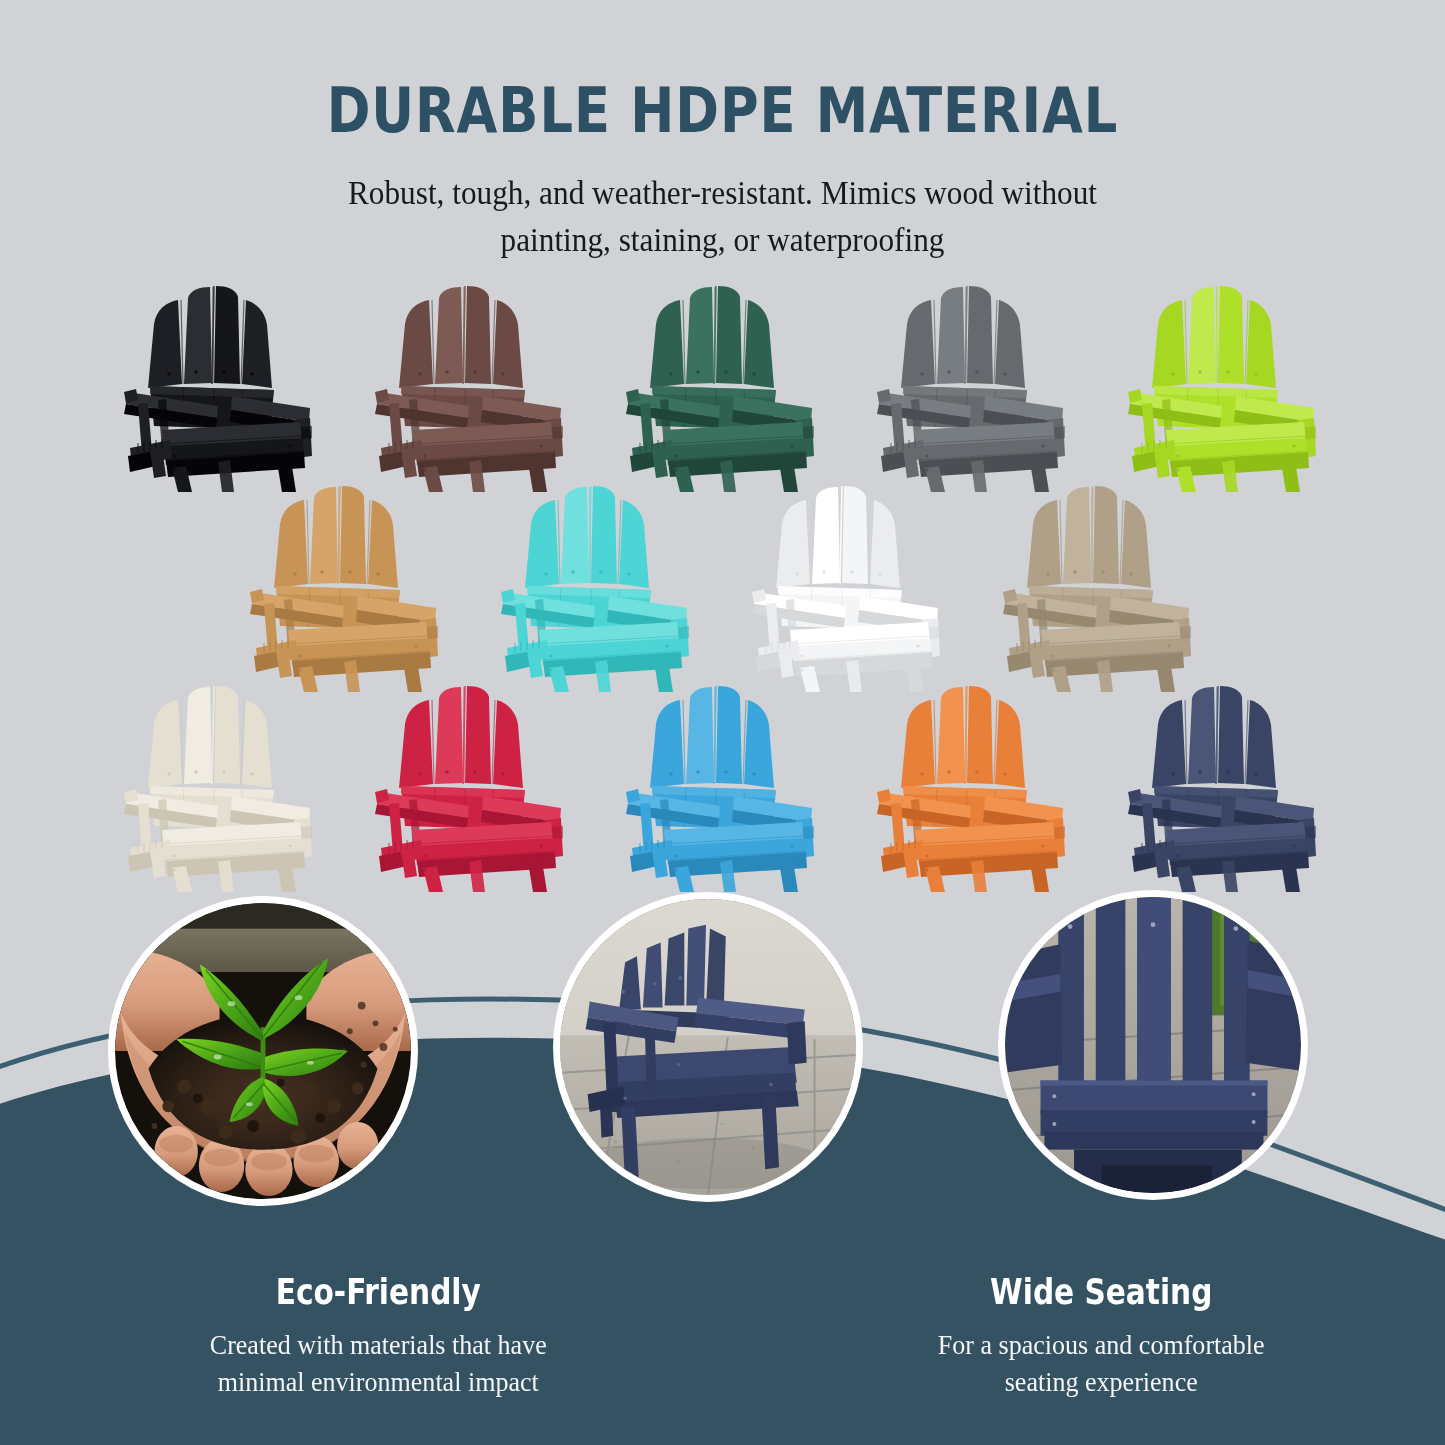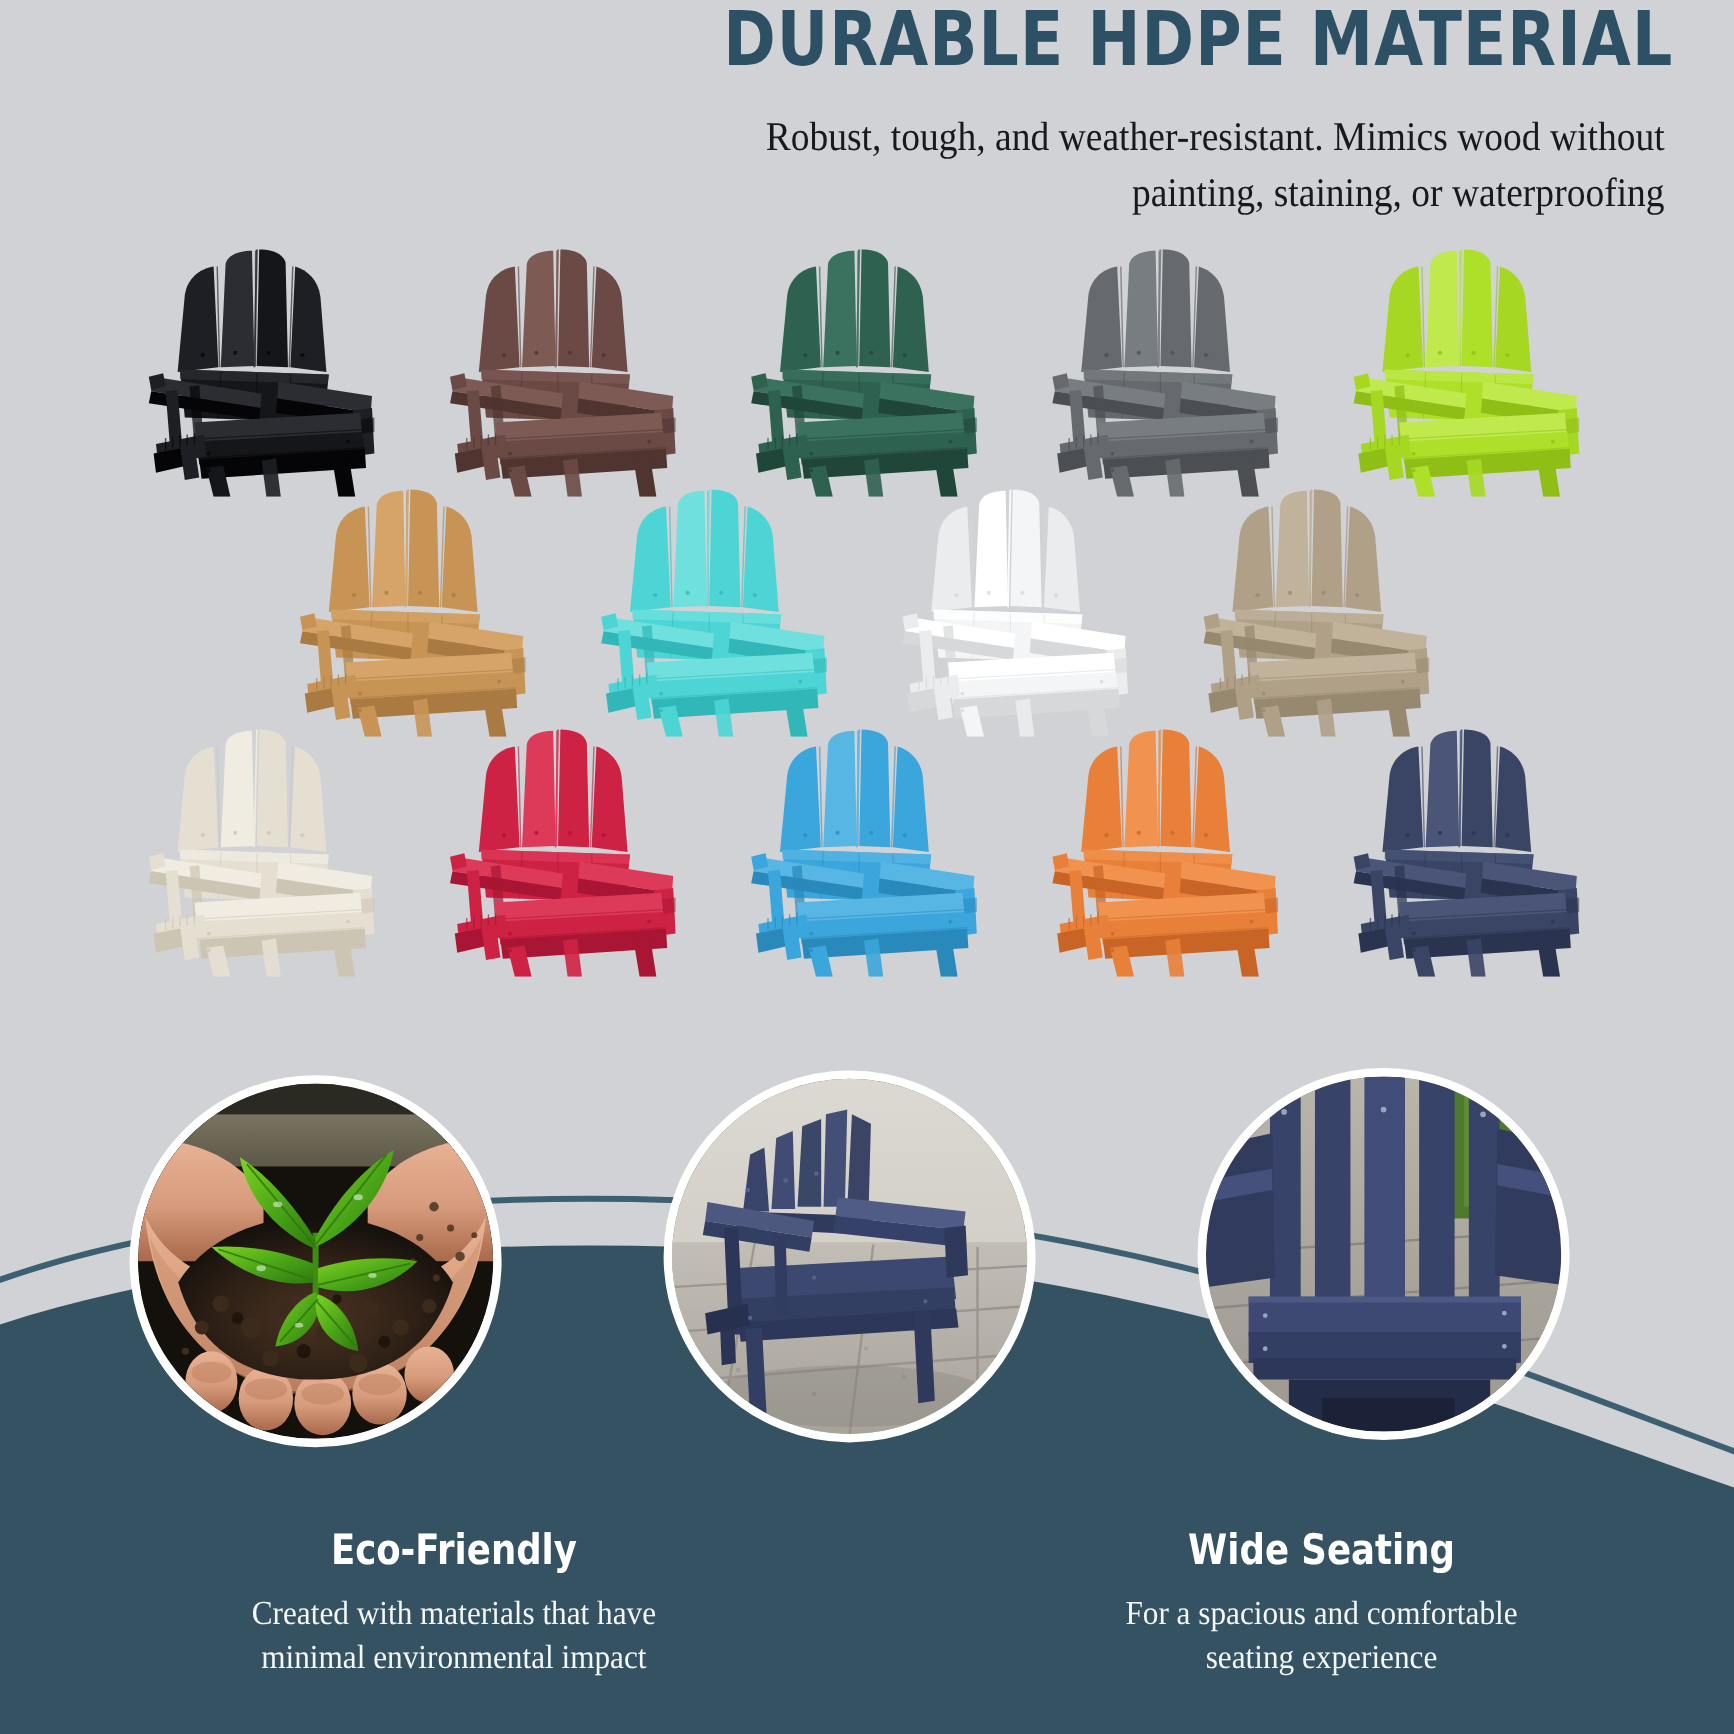--- a/index.html
+++ b/index.html
@@ -5,21 +5,21 @@
   * { margin:0; padding:0; box-sizing:border-box; }
   html,body { width:1445px; height:1445px; }
   body {
     font-family:"Liberation Sans", sans-serif;
     background:#d0d2d6;
     position:relative;
     overflow:hidden;
   }
 
   
-  .header { text-align:right; position:relative; z-index:5; }
+  .header { padding-top:78px; text-align:center; position:relative; z-index:5; }
   .title {
     font-family:"DejaVu Sans Condensed","Liberation Sans Narrow","Liberation Sans", sans-serif;
     font-weight:bold;
     font-size:63px;
     letter-spacing:1px;
     color:#2e5065;
     line-height:1.05;
     transform:scaleX(0.93);
   }
   .subtitle {

